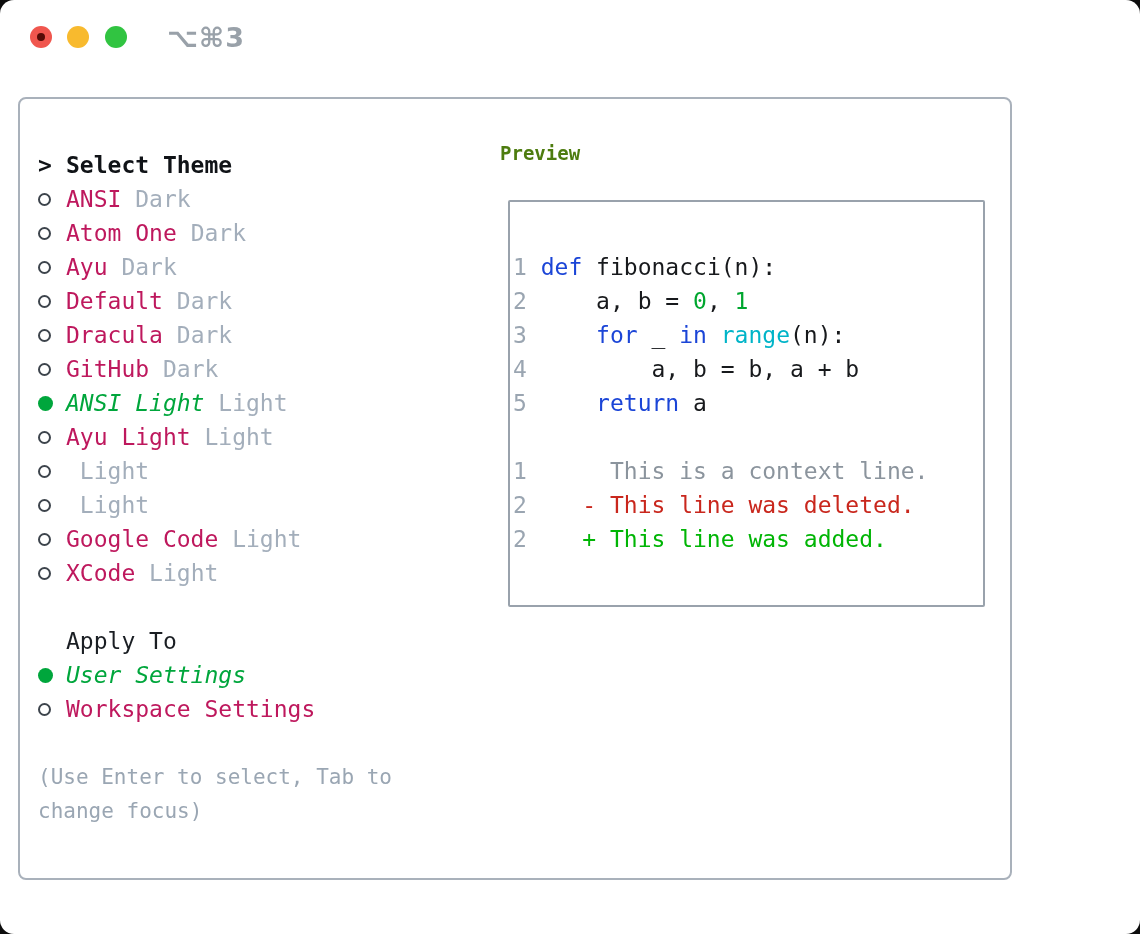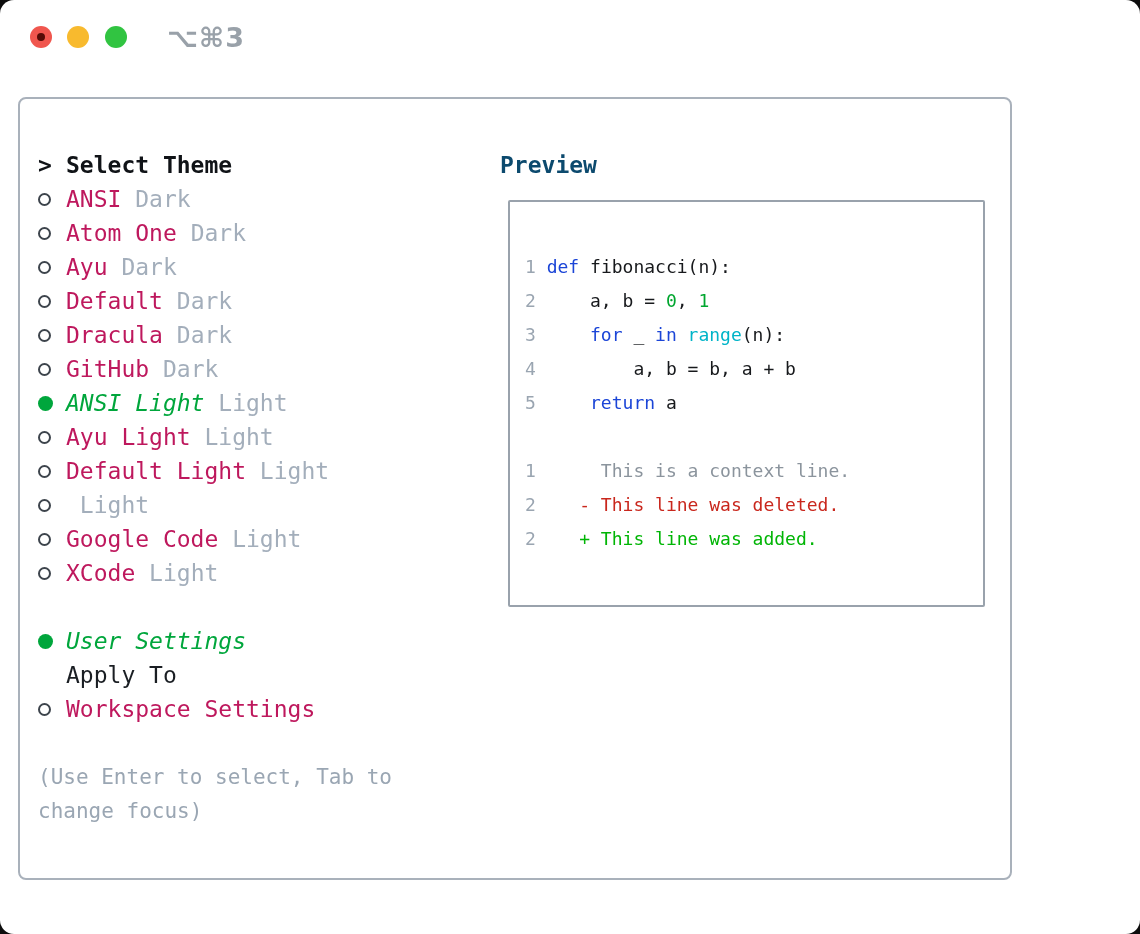--- a/index.html
+++ b/index.html
@@ -40,24 +40,24 @@
   .apply-hdr{color:#1a1e23;white-space:pre;}
   .nm{color:#be185d;white-space:pre;}
   .nm.sel{color:#00a63c;font-style:italic;}
   .tg{color:#a3aebb;white-space:pre;}
   .help{
     position:absolute;left:38px;top:760px;width:432px;
     font-size:21px;line-height:34px;color:#9aa6b3;white-space:pre-wrap;
   }
   
   .preview-hdr{
-    position:absolute;left:500px;top:148px;height:34px;display:flex;align-items:center;
-    font-size:23px;font-weight:bold;color:#0c4a6e;
-  }
-  .code{position:absolute;left:525px;top:250px;font-size:18px;line-height:34px;}
+    position:absolute;left:500px;top:136px;height:34px;display:flex;align-items:center;
+    font-size:19px;font-weight:bold;color:#4d7c0f;
+  }
+  .code{position:absolute;left:513px;top:250px;font-size:23px;line-height:34px;}
   .cl{white-space:pre;height:34px;}
   .ln{color:#9aa5b1;}
   .tk-plain{color:#17191c;}
   .tk-kw{color:#1b45d7;}
   .tk-num{color:#00a62f;}
   .tk-bi{color:#00b4c8;}
   .tk-ctx{color:#8b949d;}
   .tk-del{color:#c9271d;}
   .tk-add{color:#00b505;}
 </style>
@@ -135,21 +135,20 @@
         <span class="marker-col">
           <span class="dot"></span>
         </span>
         <span class="nm">Ayu Light</span>
         <span class="tg"> Light</span>
       </div>
       <div class="row">
         <span class="marker-col">
           <span class="dot"></span>
         </span>
-        <span class="nm">Default Light</span>
         <span class="tg"> Light</span>
       </div>
       <div class="row">
         <span class="marker-col">
           <span class="dot"></span>
         </span>
         <span class="tg"> Light</span>
       </div>
       <div class="row">
         <span class="marker-col">
@@ -162,29 +161,29 @@
         <span class="marker-col">
           <span class="dot"></span>
         </span>
         <span class="nm">XCode</span>
         <span class="tg"> Light</span>
       </div>
     </div>
 
   <div class="apply">
     <div class="row">
-        <span class="marker-col">
-          <span class="dot filled"></span>
-        </span>
-        <span class="nm sel">User Settings</span>
-      </div>
-  <div class="row">
       <span class="marker-col"></span>
       <span class="apply-hdr">Apply To</span>
     </div>
+  <div class="row">
+        <span class="marker-col">
+          <span class="dot filled"></span>
+        </span>
+        <span class="nm sel">User Settings</span>
+      </div>
       <div class="row">
         <span class="marker-col">
           <span class="dot"></span>
         </span>
         <span class="nm">Workspace Settings</span>
       </div>
     </div>
 
   <div class="help">(Use Enter to select, Tab to change focus)</div>
 

